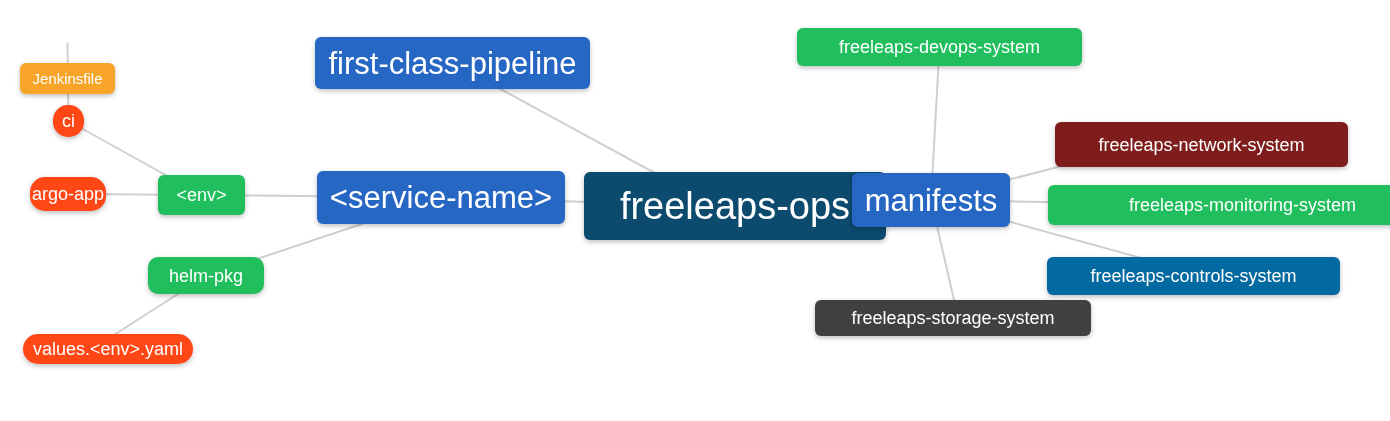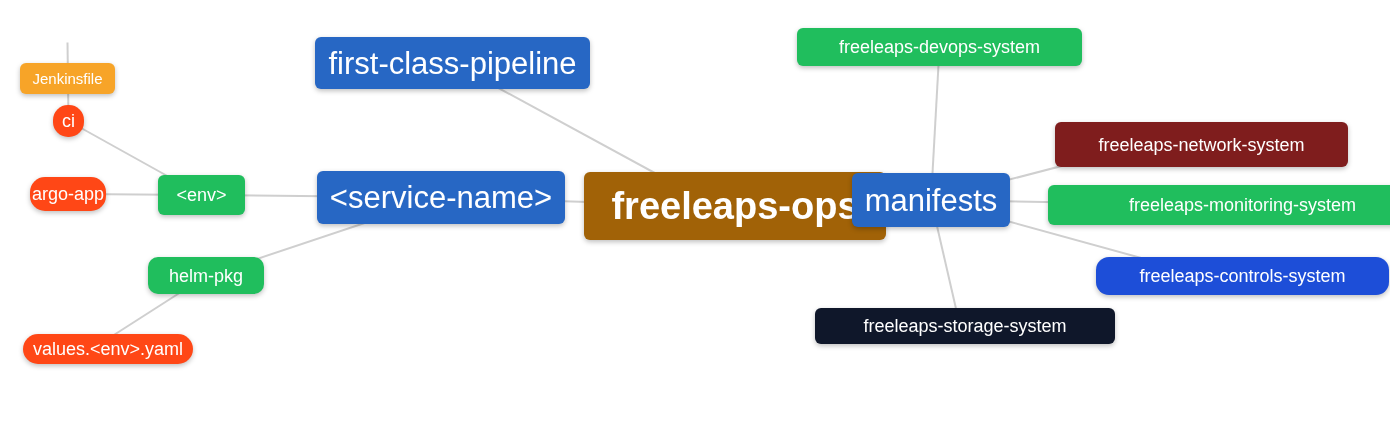--- a/index.html
+++ b/index.html
@@ -55,28 +55,28 @@
       <line x1="92" y1="349" x2="206" y2="276" stroke="#cfcfcf" stroke-width="2"></line>
       <line x1="452.5" y1="63" x2="715.5" y2="206" stroke="#cfcfcf" stroke-width="2"></line>
       <line x1="441" y1="197.5" x2="715.5" y2="206" stroke="#cfcfcf" stroke-width="2"></line>
       <line x1="715.5" y1="206" x2="931" y2="200" stroke="#cfcfcf" stroke-width="2"></line>
       <line x1="931" y1="200" x2="939.5" y2="47" stroke="#cfcfcf" stroke-width="2"></line>
       <line x1="931" y1="200" x2="1201.5" y2="129.5" stroke="#cfcfcf" stroke-width="2"></line>
       <line x1="931" y1="200" x2="1212.5" y2="205" stroke="#cfcfcf" stroke-width="2"></line>
       <line x1="931" y1="200" x2="1206.5" y2="276" stroke="#cfcfcf" stroke-width="2"></line>
       <line x1="931" y1="200" x2="960" y2="326" stroke="#cfcfcf" stroke-width="2"></line>
     </svg>
-<div class="node lv0" style="left: 584px; top: 172px; width: 302px; height: 68px; background: #a16207; font-weight: bold;">freeleaps-ops</div>
+<div class="node lv0" style="left: 584px; top: 172px; width: 302px; height: 68px; background: #0c4a6e;">freeleaps-ops</div>
     <div class="node lv1" style="left: 315px; top: 37px; width: 275px; height: 52px; background: rgb(39, 103, 196);">first-class-pipeline</div>
     <div class="node lv1" style="left: 317px; top: 171px; width: 248px; height: 53px; background: rgb(39, 103, 196);">&lt;service-name&gt;</div>
     <div class="node lv1" style="left: 852px; top: 173px; width: 158px; height: 54px; background: rgb(39, 103, 196);">manifests</div>
     <div class="node lv2" style="left: 158px; top: 175px; width: 87px; height: 40px; background: rgb(32, 190, 93);">&lt;env&gt;</div>
     <div class="node lv2" style="left: 148px; top: 257px; width: 116px; height: 37px; background: rgb(32, 190, 93); border-radius: 10px;">helm-pkg</div>
     <div class="node lv3" style="left: 53px; top: 105px; width: 31px; height: 32px; background: rgb(255, 71, 22);">ci</div>
     <div class="node lv3" style="left: 30px; top: 177px; width: 76px; height: 34px; background: rgb(255, 71, 22);">argo-app</div>
     <div class="node lv3" style="left: 7px; top: 334px; width: 170px; height: 30px; background: rgb(255, 71, 22); margin-left: 16px;">values.&lt;env&gt;.yaml</div>
     <div class="node lv4" style="left: 20px; top: 27px; width: 95px; height: 31px; background: rgb(247, 164, 40);">Jenkinsfile</div>
     <div class="node lv2" style="left: 797px; top: 28px; width: 285px; height: 38px; background: rgb(32, 190, 93);">freeleaps-devops-system</div>
     <div class="node lv2" style="left: 1055px; top: 110px; width: 293px; height: 45px; background: #7f1d1d; margin-top: 12px;">freeleaps-network-system</div>
     <div class="node lv2" style="left: 1048px; top: 185px; width: 389px; height: 40px; background: rgb(32, 190, 93);">freeleaps-monitoring-system</div>
-    <div class="node lv2" style="left: 1096px; top: 257px; width: 293px; height: 38px; background: #1d4ed8; border-radius: 13px;">freeleaps-controls-system</div>
-    <div class="node lv2" style="left: 815px; top: 308px; width: 300px; height: 36px; background: #0f172a;">freeleaps-storage-system</div>
+    <div class="node lv2" style="left: 1047px; top: 257px; width: 293px; height: 38px; background: #0369a1;">freeleaps-controls-system</div>
+    <div class="node lv2" style="left: 815px; top: 300px; width: 276px; height: 36px; background: #404040;">freeleaps-storage-system</div>
   </div>
 
 </body></html>

